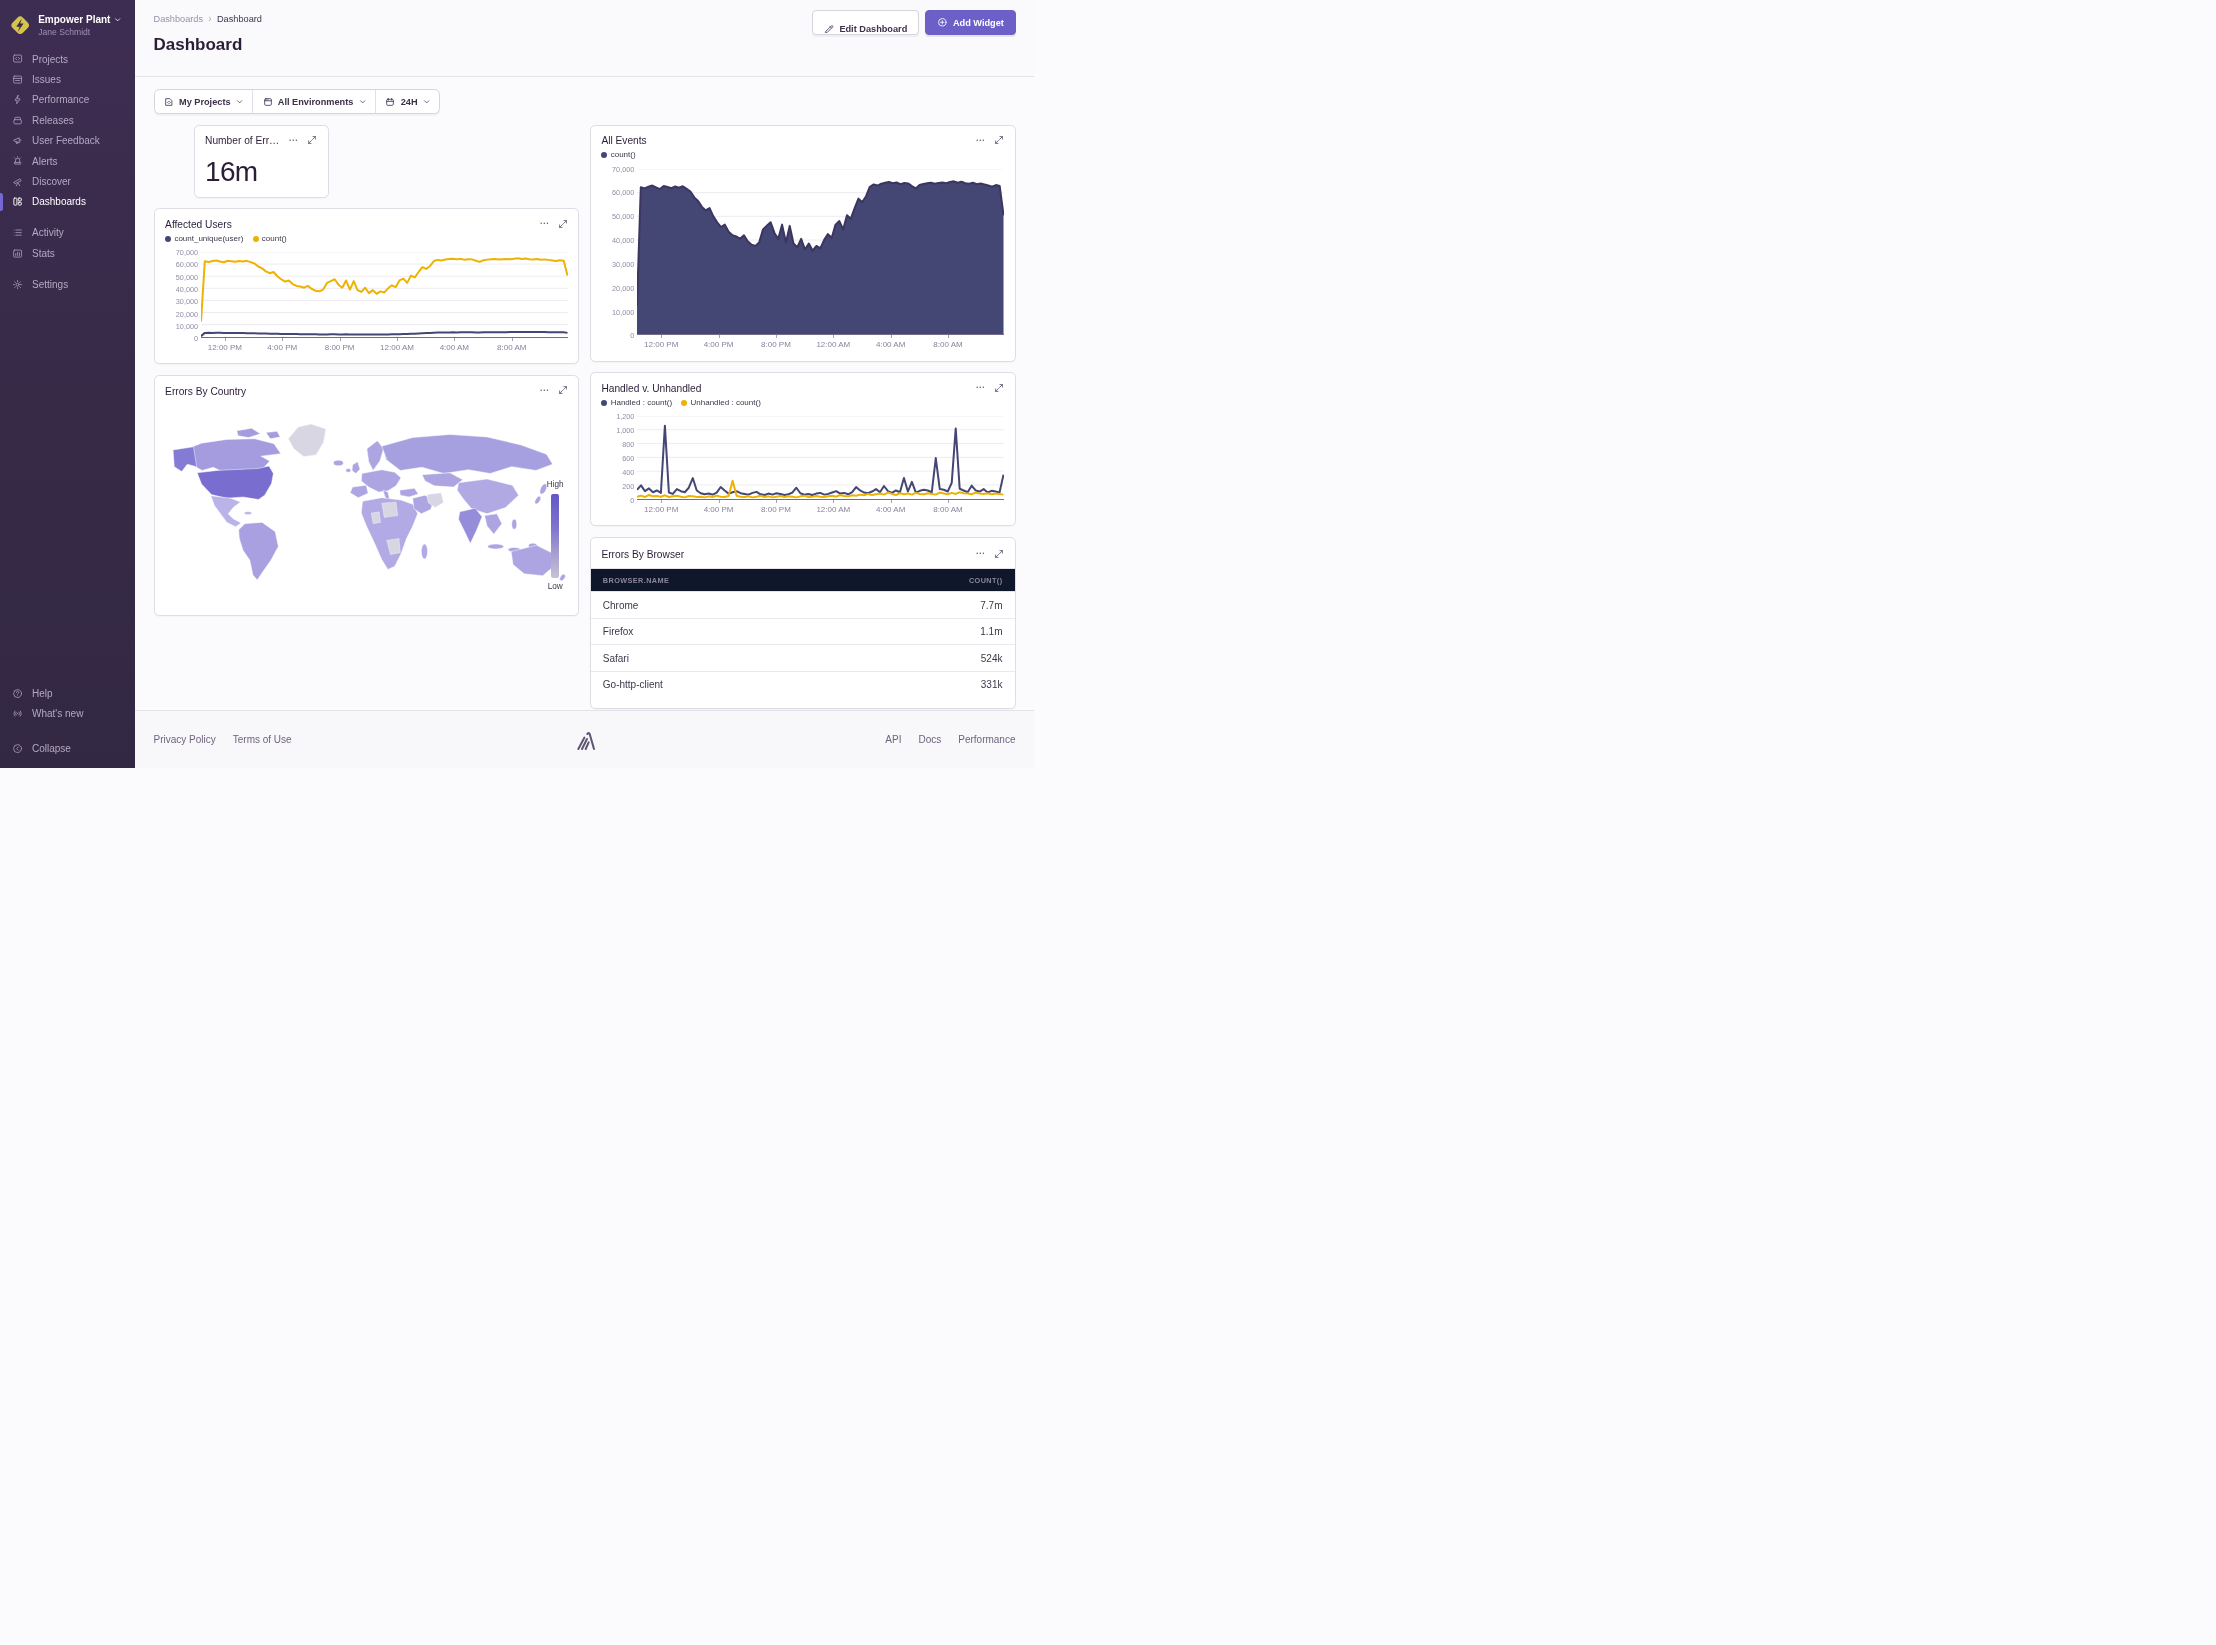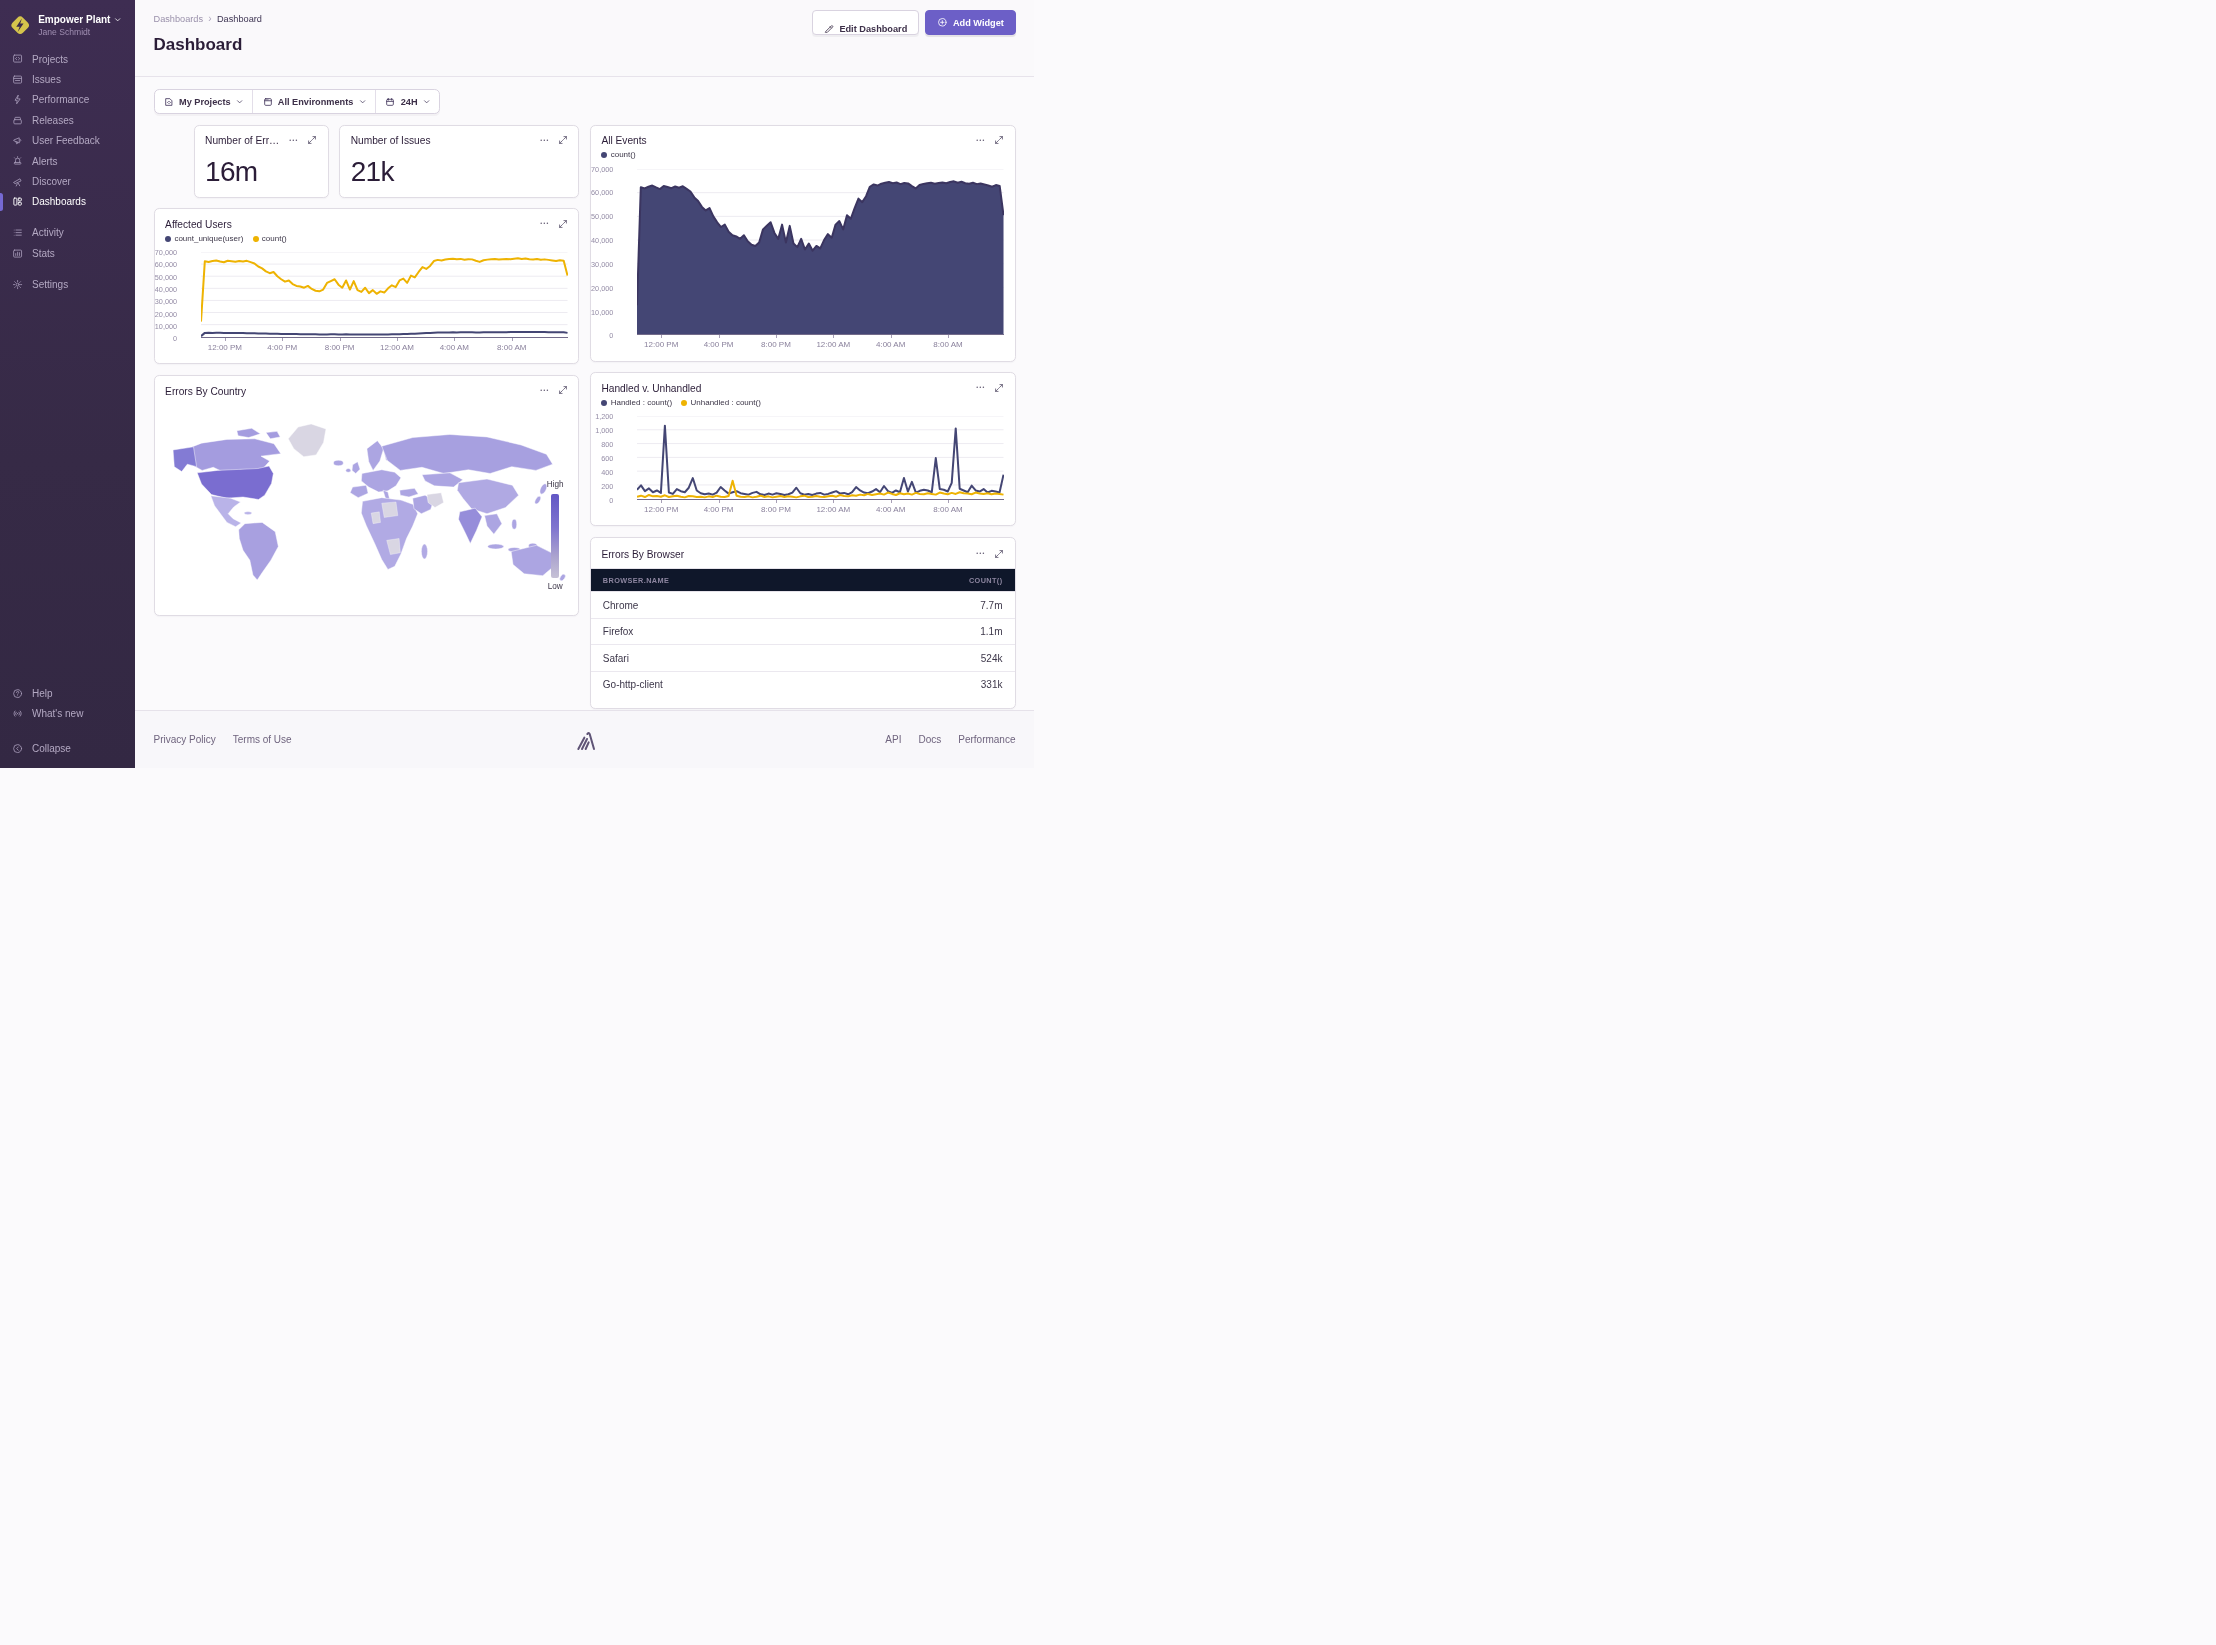--- a/index.html
+++ b/index.html
@@ -64,21 +64,21 @@
   .icon-btn { cursor:pointer; display:flex; color:#5F576F; }
   .legend { display:flex; gap:9.2px; margin-top:4px; flex-wrap:wrap; }
   .legend-item { display:flex; align-items:center; gap:3.3px; font-size:8px; color:#3C3648; }
   .legend-dot { width:6px; height:6px; border-radius:50%; flex:none; }
 
   .big-number { font-size:28px; font-weight:500; color:#2B1D38; margin-top:9.2px; letter-spacing:-0.7px; }
 
   
   .chart { display:flex; flex:1; min-height:0; margin-top:9.2px; }
   .y-axis { width:36px; position:relative; flex:none; margin-bottom:16px; }
-  .y-axis span { position:absolute; right:24px; transform:translateY(-50%); font-size:7.3px; color:#948CA6; white-space:nowrap; }
+  .y-axis span { position:absolute; right:3px; transform:translateY(-50%); font-size:7.3px; color:#948CA6; white-space:nowrap; }
   .plot-wrap { flex:1; display:flex; flex-direction:column; min-width:0; }
   .plot { flex:1; position:relative; border-bottom:1.3px solid #736B8A; }
   .plot svg { position:absolute; inset:0; width:100%; height:100%; }
   .x-axis { height:16px; position:relative; flex:none; }
   .x-axis .xtick { position:absolute; top:0; width:0.7px; height:2.6px; background:#A79FB6; }
   .x-axis .xlabel { position:absolute; top:4.6px; transform:translateX(-50%); font-size:8px; color:#8A819C; white-space:nowrap; }
 
   
   .map-wrap { position:relative; flex:1; margin-top:5.3px; min-height:0; }
   .map-wrap > svg { width:100%; height:100%; display:block; }
@@ -363,40 +363,20 @@
                     </span>
                   <span class="icon-btn">
                       <svg width="10" height="10" viewBox="0 0 22 22" fill="none" stroke="currentColor" stroke-width="1.8" stroke-linecap="round" stroke-linejoin="round">
                         <path d="M13 3.5h5.5V9M18.5 3.5 12 10M9 18.5H3.5V13M3.5 18.5 10 12"></path>
                       </svg>
                     </span>
                 </div>
               </div>
               <div class="big-number">16m</div>
             </div>
-            <div class="card" style="flex:1; height:73px;">
-              <div class="card-head">
-                <div class="card-title">Number of Issues</div>
-                <div class="card-actions">
-                  <span class="icon-btn">
-                      <svg width="10.6" height="10.6" viewBox="0 0 24 24" fill="currentColor">
-                        <circle cx="5" cy="12" r="1.7"></circle>
-                        <circle cx="12" cy="12" r="1.7"></circle>
-                        <circle cx="19" cy="12" r="1.7"></circle>
-                      </svg>
-                    </span>
-                  <span class="icon-btn">
-                      <svg width="10" height="10" viewBox="0 0 22 22" fill="none" stroke="currentColor" stroke-width="1.8" stroke-linecap="round" stroke-linejoin="round">
-                        <path d="M13 3.5h5.5V9M18.5 3.5 12 10M9 18.5H3.5V13M3.5 18.5 10 12"></path>
-                      </svg>
-                    </span>
-                </div>
-              </div>
-              <div class="big-number">21k</div>
-            </div>
           </div>
 
           <div class="card" style="height:156px;">
             <div class="card-head">
               <div class="card-title">Affected Users</div>
               <div class="card-actions">
                 <span class="icon-btn">
                     <svg width="10.6" height="10.6" viewBox="0 0 24 24" fill="currentColor">
                       <circle cx="5" cy="12" r="1.7"></circle>
                       <circle cx="12" cy="12" r="1.7"></circle>

